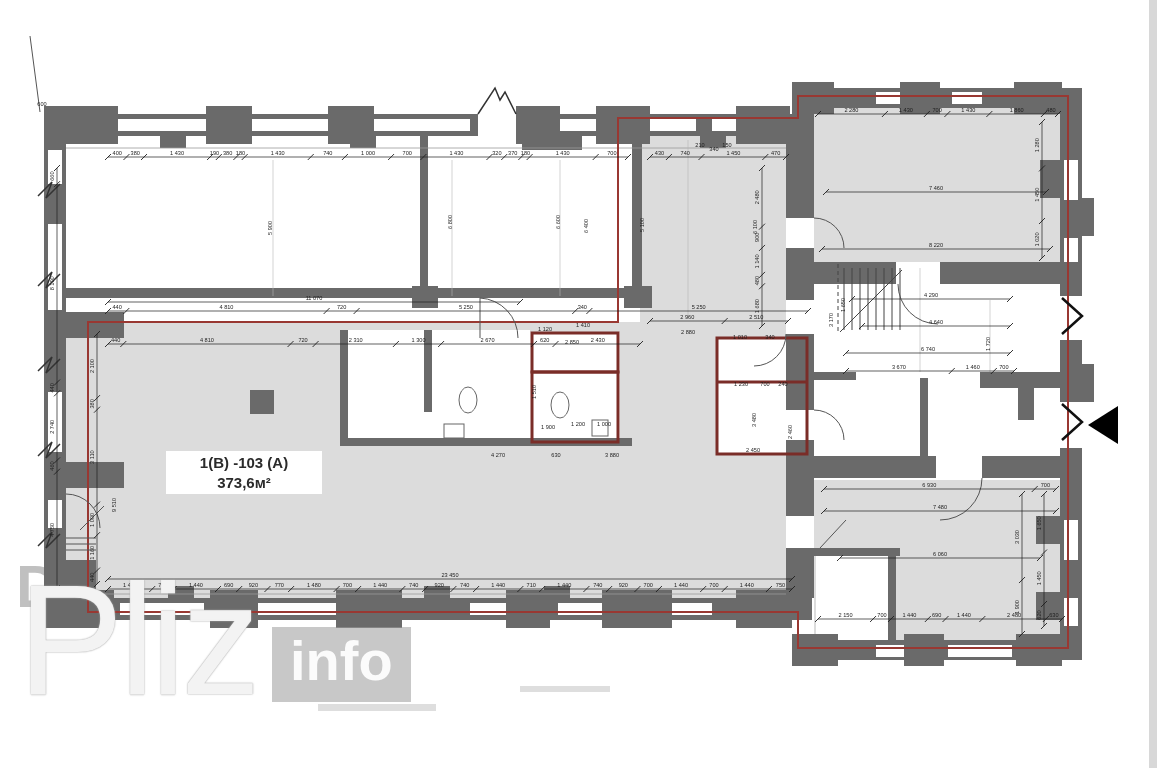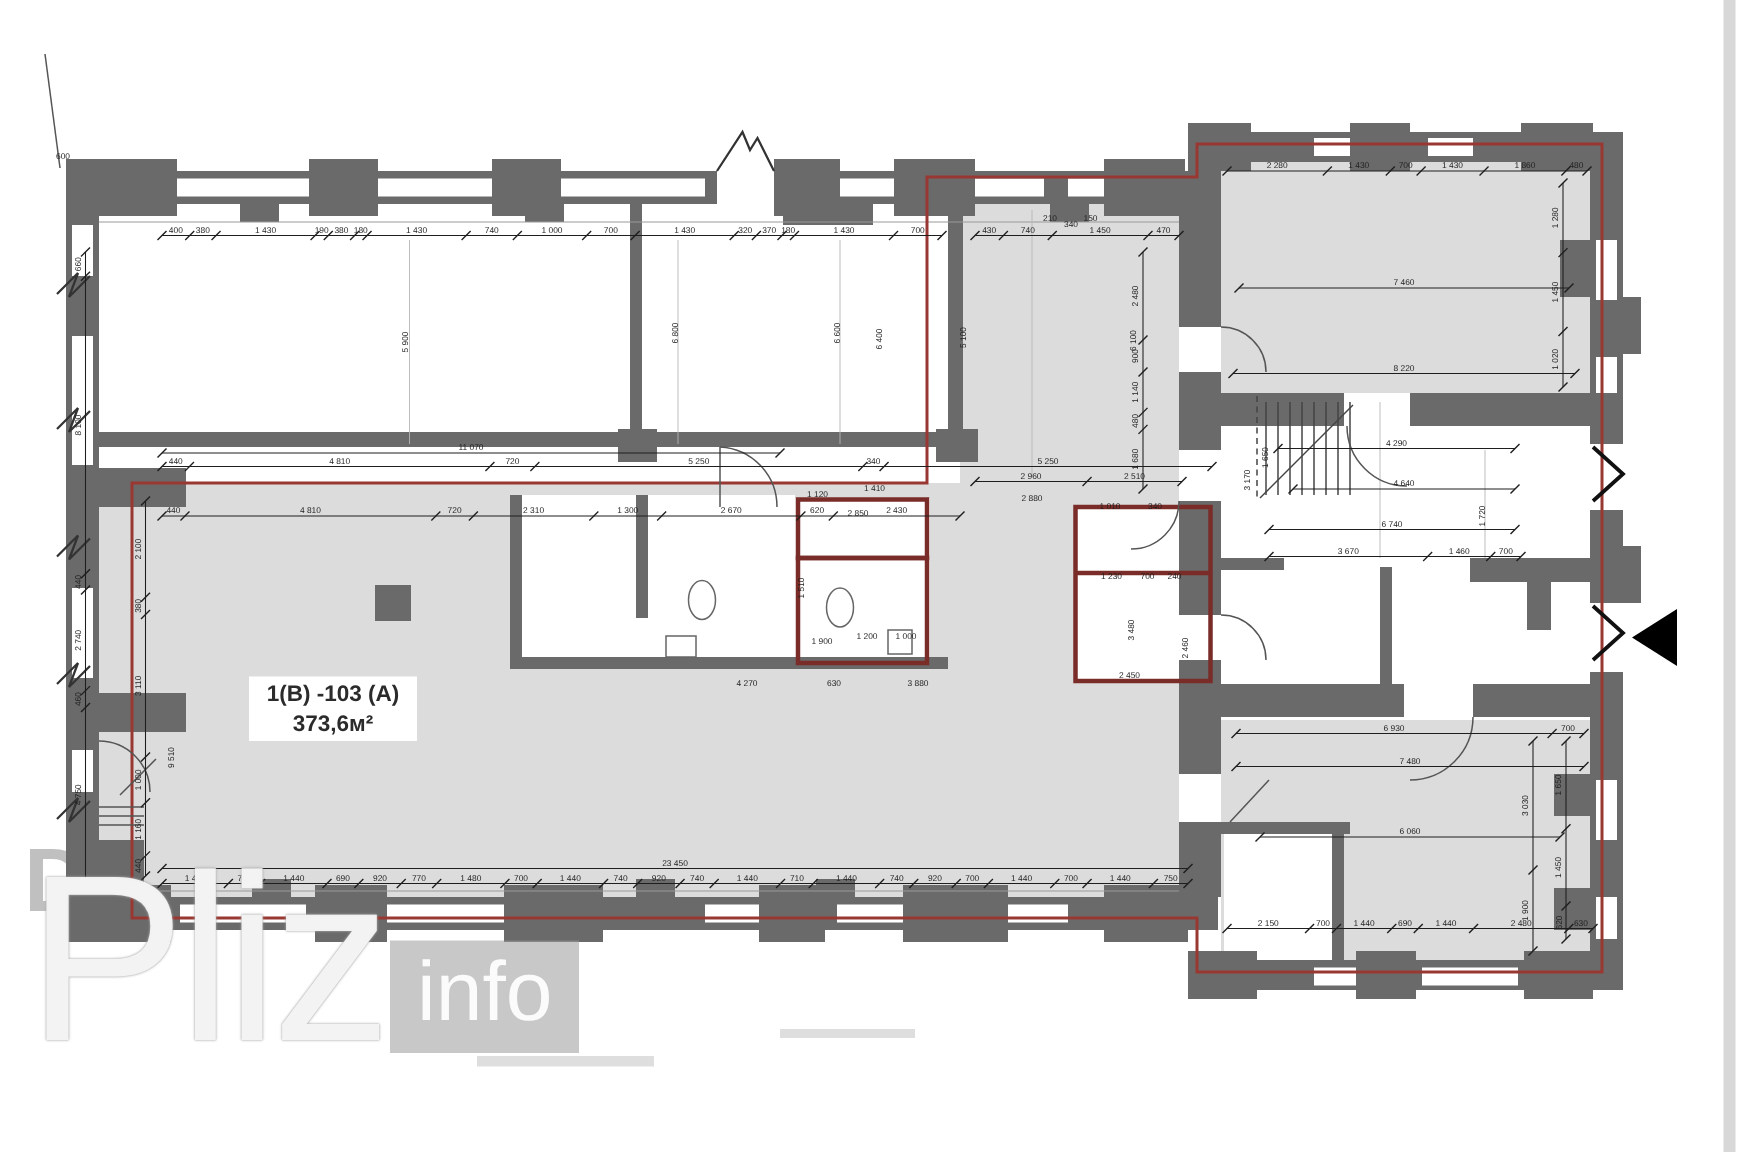--- a/index.html
+++ b/index.html
@@ -2,29 +2,29 @@
 <html><head>
 <meta charset="utf-8">
 <style>
   html,body{margin:0;padding:0;background:#fff;}
   .stage{position:relative;width:1162px;height:768px;background:#fff;overflow:hidden;
          font-family:"Liberation Sans",sans-serif;}
   svg{position:absolute;left:0;top:0;font-family:"Liberation Sans",sans-serif;}
   .wm-dom{position:absolute;left:16px;top:552px;font-size:60px;font-weight:bold;
           color:rgba(130,130,130,.5);letter-spacing:2px;z-index:0;}
   .plan{z-index:1;}
-  .unit-label{position:absolute;left:166px;top:451px;width:112px;text-align:center;background:#fff;
+  .unit-label{position:absolute;left:166px;top:451px;width:156px;text-align:center;background:#fff;
               font-weight:bold;color:#2b2b2b;font-size:15px;line-height:1.3;padding:2px 0;z-index:2;}
   .wm-center{position:absolute;left:250px;top:360px;font-size:62px;color:rgba(125,125,125,.48);
              letter-spacing:1px;white-space:nowrap;z-index:3;}
   .wm-pliz{position:absolute;left:18px;top:560px;font-size:158px;font-weight:normal;line-height:1;
            color:rgba(255,255,255,.85);letter-spacing:-4px;z-index:3;
            text-shadow:0 0 2px rgba(175,175,175,.9),0 0 1px rgba(150,150,150,.9);}
-  .wm-info{position:absolute;left:260px;top:627px;background:rgba(155,155,155,.55);
-           color:rgba(255,255,255,.93);font-size:56px;font-weight:normal;padding:0 18px 8px;line-height:1.2;z-index:3;}
+  .wm-info{position:absolute;left:272px;top:627px;background:rgba(155,155,155,.55);
+           color:rgba(255,255,255,.93);font-size:56px;font-weight:bold;padding:0 18px 8px;line-height:1.2;z-index:3;}
   .tag-bar{position:absolute;background:rgba(160,160,160,.35);z-index:3;}
   .right-strip{position:absolute;left:1149px;top:0;width:8px;height:768px;background:#d8d8d8;z-index:4;}
 </style>
 </head>
 <body>
 
 <div class="stage">
 
   <div class="wm-dom">DOM</div>
 

